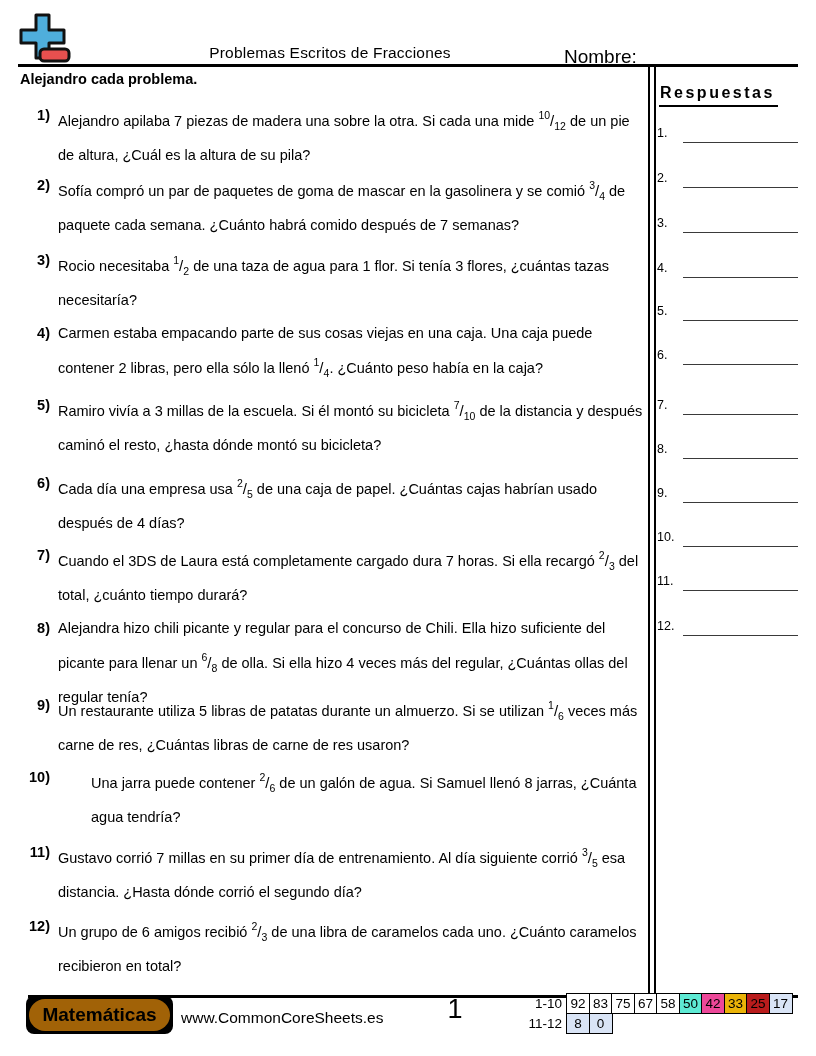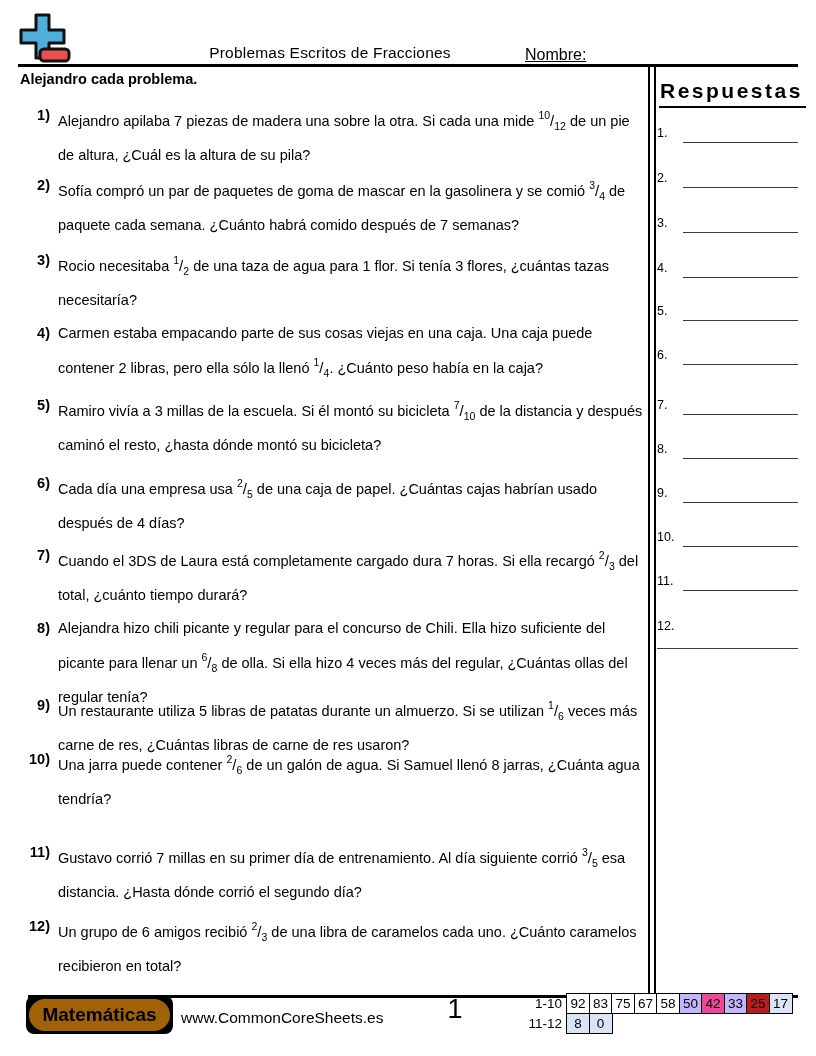--- a/index.html
+++ b/index.html
@@ -3,39 +3,39 @@
 <meta charset="utf-8">
 <style>
   html,body{margin:0;padding:0;background:#fff;}
   .page{position:relative;width:816px;height:1056px;background:#fff;overflow:hidden;
         font-family:"Liberation Sans",sans-serif;color:#000;}
 
   
   .logo{position:absolute;left:14px;top:12px;width:58px;height:56px;z-index:3;}
   .title{position:absolute;left:0;top:44px;width:660px;text-align:center;
          font-size:15.5px;letter-spacing:.2px;}
-  .name-label{position:absolute;left:525px;top:46px;font-size:16px;text-decoration:underline;}
+  .name-label{position:absolute;left:564px;top:46px;font-size:19px;}
   .header-rule{position:absolute;left:18px;right:18px;top:64px;height:3px;background:#000;}
 
   .instructions{position:absolute;left:20px;top:71px;font-size:14.5px;font-weight:bold;}
 
   
   .problem{position:absolute;left:24px;width:624px;display:flex;
            font-size:14.5px;line-height:29px;}
   .pnum{flex:0 0 26px;text-align:right;font-weight:bold;}
   .ptext{flex:1;margin-left:8px;}
   .fnum{font-size:10.5px;vertical-align:7px;}
   .fslash{font-size:15px;}
   .fden{font-size:10.5px;vertical-align:-4px;margin-top:40px;}
 
   
   .divider{position:absolute;left:648px;top:64px;height:931px;width:4px;
            border-left:2px solid #000;border-right:2px solid #000;}
-  .answers-heading{position:absolute;left:659px;top:79px;font-size:21px;font-weight:bold;
-                   letter-spacing:2.5px;border-bottom:2.5px solid #000;padding:0 3px 3px 1px;}
+  .answers-heading{position:absolute;left:659px;top:68px;font-size:16px;font-weight:bold;
+                   letter-spacing:2.5px;border-bottom:2.5px solid #000;padding:16px 3px 3px 1px;}
   .answer-slot{position:absolute;left:657px;width:141px;display:flex;font-size:12.5px;}
   .anum{flex:0 0 26px;}
   .aline{flex:1;border-bottom:1.5px solid #3a3a3a;height:13px;transform:translateY(3px);}
 
   
   .footer-rule{position:absolute;left:28px;right:18px;top:995px;height:2.5px;background:#000;}
   .badge{position:absolute;left:26px;top:996px;width:147px;height:38px;background:#000;
          border-radius:8px;z-index:2;}
   .badge-pill{position:absolute;inset:3px;background:#a16207;border-radius:16px;
               display:flex;align-items:center;justify-content:center;
@@ -107,21 +107,21 @@
     <div class="problem" style="top: 614px;">
       <span class="pnum">8)</span>
       <span class="ptext"><span>Alejandra hizo chili picante y regular para el concurso de Chili. Ella hizo suficiente del picante para llenar un </span><span class="frac"><span class="fnum">6</span><span class="fslash">/</span><span class="fden">8</span></span><span> de olla. Si ella hizo 4 veces más del regular, ¿Cuántas ollas del regular tenía?</span></span>
     </div>
 
     <div class="problem" style="top: 691px;">
       <span class="pnum">9)</span>
       <span class="ptext"><span>Un restaurante utiliza 5 libras de patatas durante un almuerzo. Si se utilizan </span><span class="frac"><span class="fnum">1</span><span class="fslash">/</span><span class="fden">6</span></span><span> veces más carne de res, ¿Cuántas libras de carne de res usaron?</span></span>
     </div>
 
-    <div class="problem" style="top: 745px;">
+    <div class="problem" style="top: 763px; gap: 33px;">
       <span class="pnum">10)</span>
       <span class="ptext"><span>Una jarra puede contener </span><span class="frac"><span class="fnum">2</span><span class="fslash">/</span><span class="fden">6</span></span><span> de un galón de agua. Si Samuel llenó 8 jarras, ¿Cuánta agua tendría?</span></span>
     </div>
 
     <div class="problem" style="top: 838px;">
       <span class="pnum">11)</span>
       <span class="ptext"><span>Gustavo corrió 7 millas en su primer día de entrenamiento. Al día siguiente corrió </span><span class="frac"><span class="fnum">3</span><span class="fslash">/</span><span class="fden">5</span></span><span> esa distancia. ¿Hasta dónde corrió el segundo día?</span></span>
     </div>
 
     <div class="problem" style="top: 912px;">
@@ -181,21 +181,21 @@
     <div class="answer-slot" style="top: 530px;">
       <span class="anum">10.</span>
       <span class="aline"></span>
     </div>
 
     <div class="answer-slot" style="top: 574px;">
       <span class="anum">11.</span>
       <span class="aline"></span>
     </div>
 
-    <div class="answer-slot" style="top: 619px; flex-direction: column;">
+    <div class="answer-slot" style="top: 619px;">
       <span class="anum">12.</span>
       <span class="aline"></span>
     </div>
   </div>
 
   <div class="footer-rule"></div>
   <div class="badge">
     <div class="badge-pill">Matemáticas</div>
   </div>
   <div class="website">www.CommonCoreSheets.es</div>
@@ -203,23 +203,23 @@
 
   <div class="score-table" id="score-table">
     <div class="score-row">
       <span class="score-label">1-10</span>
       <span class="score-cells">
           <span class="score-cell">92</span>
           <span class="score-cell">83</span>
           <span class="score-cell">75</span>
           <span class="score-cell">67</span>
           <span class="score-cell">58</span>
-          <span class="score-cell" style="background: #c4b5fd;">50</span>
+          <span class="score-cell" style="background: #5eead4;">50</span>
           <span class="score-cell" style="background: #ec4899;">42</span>
-          <span class="score-cell" style="background: #c4b5fd;">33</span>
+          <span class="score-cell" style="background: #eab308;">33</span>
           <span class="score-cell" style="background: #b91c1c;">25</span>
           <span class="score-cell" style="background: rgb(217, 228, 246);">17</span>
         </span>
     </div>
 
     <div class="score-row">
       <span class="score-label">11-12</span>
       <span class="score-cells">
           <span class="score-cell" style="background: rgb(217, 228, 246);">8</span>
           <span class="score-cell" style="background: rgb(217, 228, 246);">0</span>

